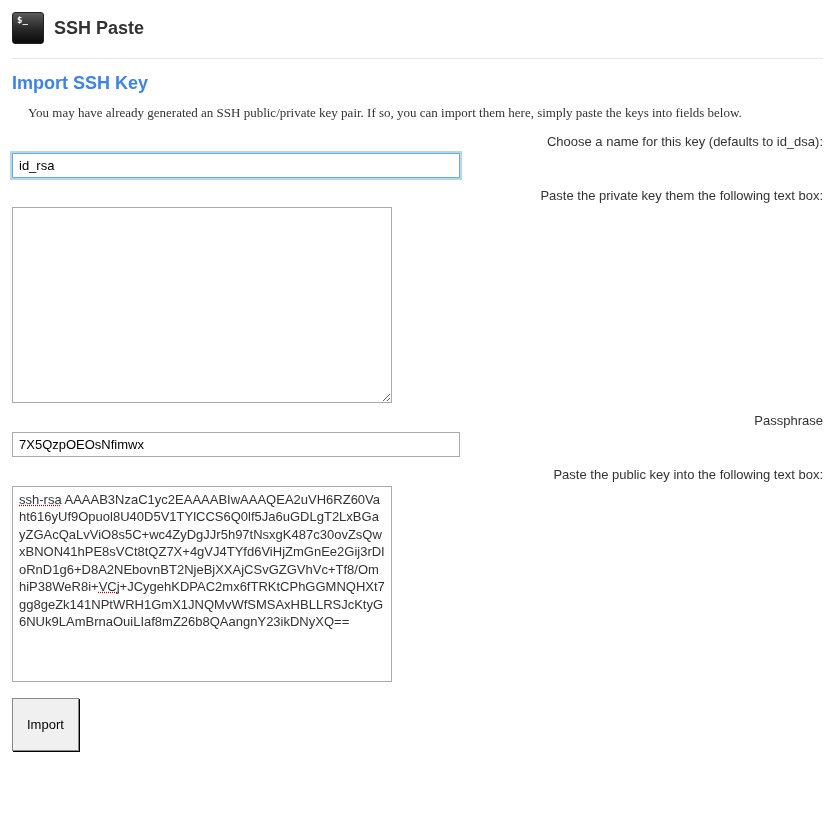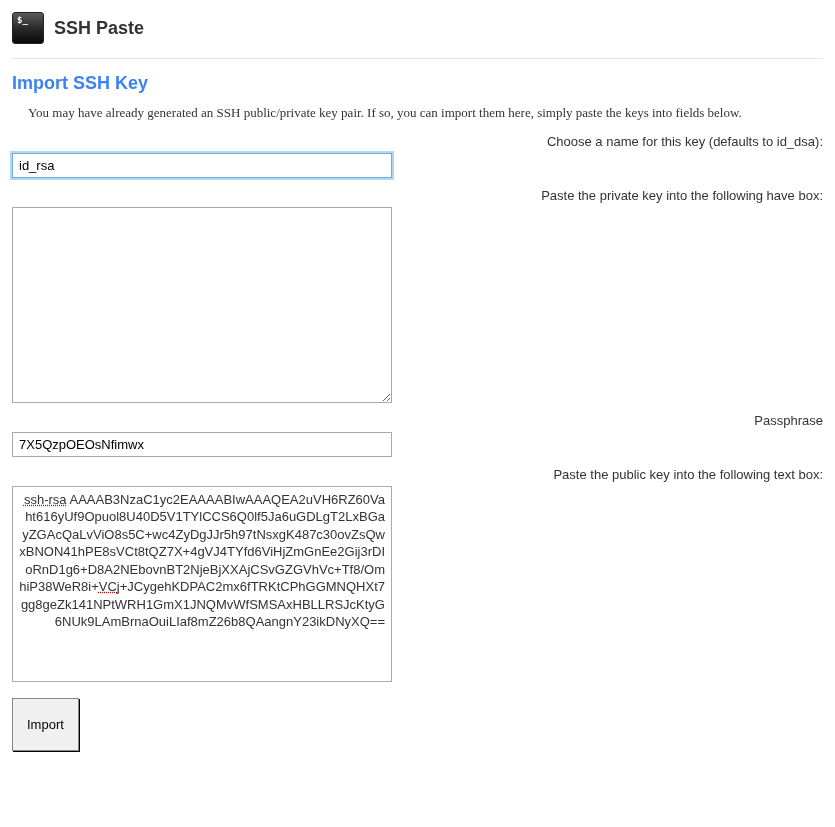--- a/index.html
+++ b/index.html
@@ -61,21 +61,21 @@
     .field-label {
       margin: 10px 0 4px 0;
       display: block;
       text-align: right;
     }
     .text-input {
       font-family: Verdana, Geneva, sans-serif;
       font-size: 13px;
       padding: 4px 6px;
       border: 1px solid #aaa;
-      width: 380px;
+      width: 448px;
       background: #fff;
       display: block;
     }
     .text-input.focused {
       outline: 2px solid #b3d7f2;
       border-color: #6faedb;
     }
     .textarea {
       font-family: Verdana, Geneva, sans-serif;
       font-size: 13px;
@@ -87,21 +87,20 @@
       display: block;
       overflow-wrap: break-word;
       word-break: break-all;
       line-height: 1.35;
     }
     .private-area {
       height: 196px;
     }
     .public-area {
       height: 196px;
-      text-align: right;
     }
     .import-btn {
       margin-top: 16px;
       font-family: Verdana, Geneva, sans-serif;
       font-size: 13px;
       padding: 18px 14px;
       background: #f0f0f0;
       border: 1px solid #888;
       box-shadow: 1px 1px 0 #000;
       cursor: pointer;
@@ -123,21 +122,21 @@
   <h1>SSH Paste</h1>
 </div>
 
 <h2 class="section-title">Import SSH Key</h2>
 
 <p class="intro">You may have already generated an SSH public/private key pair. If so, you can import them here, simply paste the keys into fields below.</p>
 
 <label class="field-label">Choose a name for this key (defaults to id_dsa):</label>
 <input type="text" class="text-input focused" value="id_rsa" style="">
 
-<label class="field-label">Paste the private key into the following have box:</label>
+<label class="field-label">Paste the private key them the following text box:</label>
 <textarea class="textarea private-area" style=""></textarea>
 
 <label class="field-label">Passphrase</label>
 <input type="text" class="text-input" value="7X5QzpOEOsNfimwx" style="">
 
 <label class="field-label">Paste the public key into the following text box:</label>
 <div class="textarea public-area" contenteditable="true" style=""><span class="spelled">ssh-rsa</span><span> AAAAB3NzaC1yc2EAAAABIwAAAQEA2uVH6RZ60Vaht616yUf9Opuol8U40D5V1TYlCCS6Q0lf5Ja6uGDLgT2LxBGayZGAcQaLvViO8s5C+wc4ZyDgJJr5h97tNsxgK487c30ovZsQwxBNON41hPE8sVCt8tQZ7X+4gVJ4TYfd6ViHjZmGnEe2Gij3rDIoRnD1g6+D8A2NEbovnBT2NjeBjXXAjCSvGZGVhVc+Tf8/OmhiP38WeR8i+</span><span class="spelled">VCj</span><span>+JCygehKDPAC2mx6fTRKtCPhGGMNQHXt7gg8geZk141NPtWRH1GmX1JNQMvWfSMSAxHBLLRSJcKtyG6NUk9LAmBrnaOuiLIaf8mZ26b8QAangnY23ikDNyXQ==</span></div>
 
 <button class="import-btn">Import</button>
 

